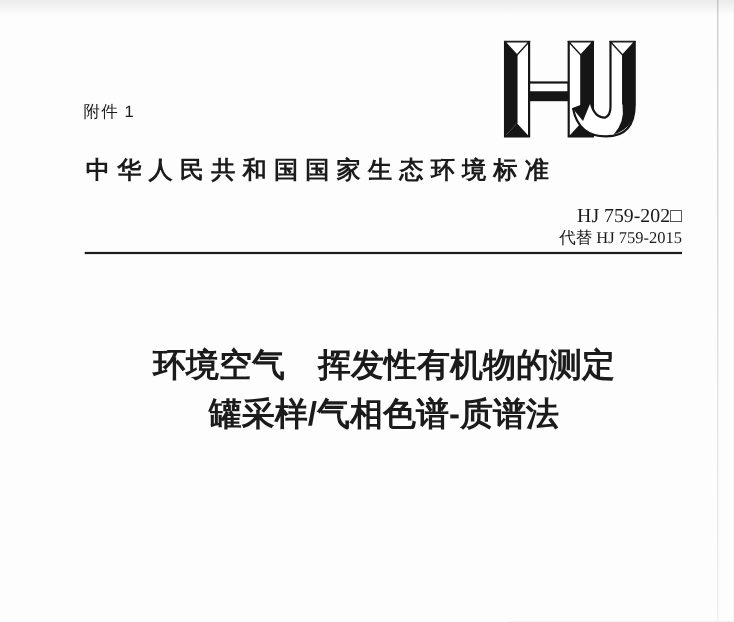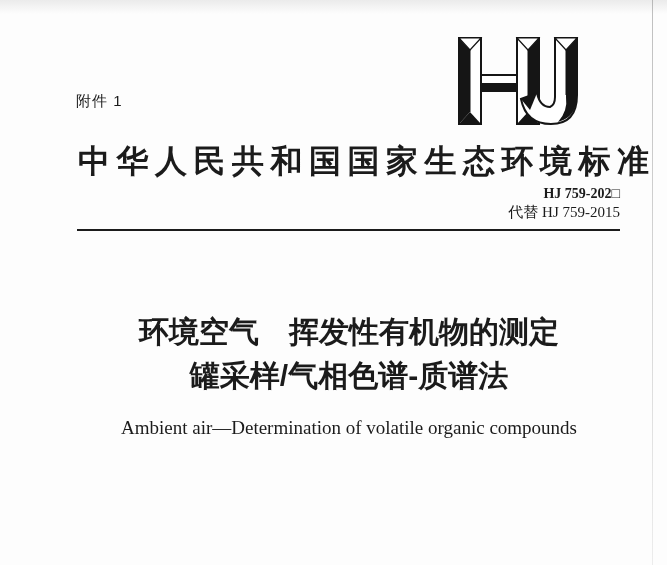--- a/index.html
+++ b/index.html
@@ -40,36 +40,35 @@
   .logo {
     position: absolute;
     left: 458px; top: 36px;
     width: 132px; height: 92px;
   }
   .logo svg { display: block; width: 100%; height: 100%; }
   .heading-cn {
     position: absolute;
     left: 78px; top: 140px;
     width: 560px;
-    font-size: 32px;
+    font-size: 22px;
     font-weight: bold;
     letter-spacing: 6.5px;
     white-space: nowrap;
     font-family: "Liberation Serif", serif;
   }
   .std-block {
     position: absolute;
     right: 47px; top: 185px;
     text-align: right;
     line-height: 1.25;
   }
   .std-no {
-    font-size: 14px;
+    font-size: 18px;
     font-family: "Liberation Serif", serif;
-    font-weight: bold;
   }
   .std-replaces {
     font-size: 15px;
     font-family: "Liberation Serif", serif;
   }
   .rule {
     position: absolute;
     left: 77px; top: 229px;
     width: 543px; height: 2px;
     background: #1c1c1c;
@@ -154,16 +153,15 @@
     <div class="std-replaces">代替 HJ 759-2015</div>
   </div>
 
   <div class="rule"></div>
 
   <div class="center-col">
     <div class="title-cn title-cn-line1">
       <span>环境空气</span><span class="title-gap"></span><span>挥发性有机物的测定</span>
     </div>
     <div class="title-cn title-cn-line2">罐采样/气相色谱-质谱法</div>
-    <div class="title-en title-en-line1">Ambient air—Determination of volatile organic compounds</div>
   </div>
 
 </div>
 
 </body></html>

